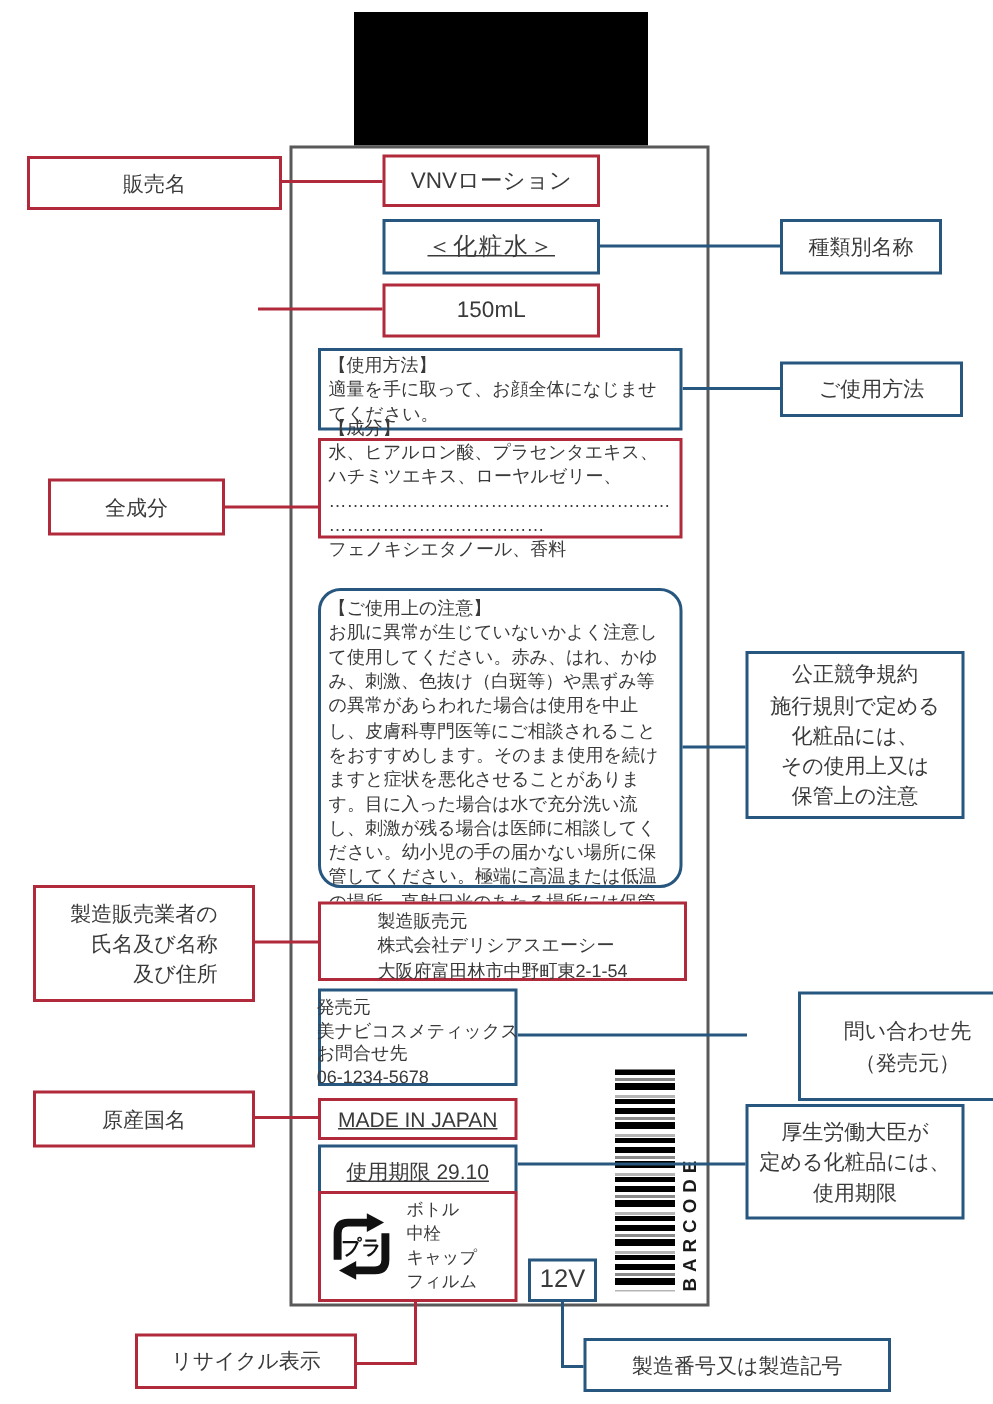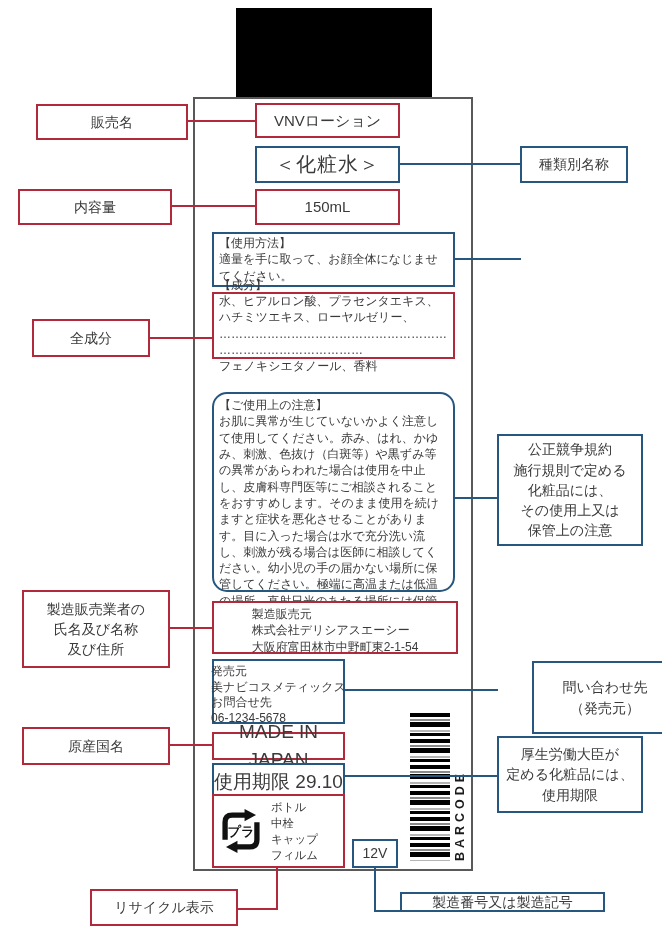--- a/index.html
+++ b/index.html
@@ -21,22 +21,22 @@
   }
   .box.red{border:2px solid var(--red);}
   .box.blue{border:2px solid var(--blue);}
   .callout{font-size:14px;}
   .multiline{white-space:pre-line;}
   .bodytext{
     display:block;text-align:left;font-size:12px;line-height:1.36;
     padding:3px 5px;
   }
   .center15{font-size:15px;}
-  .center17{font-size:20px;letter-spacing:1px;}
-  .small13{font-size:19px;}
+  .center17{font-size:16px;letter-spacing:1px;text-decoration:underline;}
+  .small13{font-size:14px;text-decoration:underline;}
   .recycle-wrap{display:flex;align-items:center;justify-content:flex-start;
     gap:7px;padding:4px 4px;}
   .recycle-lines{font-size:11.5px;line-height:1.4;text-align:left;}
   .barcode{
     display:flex;align-items:stretch;gap:3px;
   }
   .bars{
     width:40px;height:100%;
     background:repeating-linear-gradient(
       to bottom,
@@ -135,37 +135,37 @@
       <polygon points="30,1 30,15 43,8" fill="#111"></polygon>
       <polygon points="22,37 22,51 9,44" fill="#111"></polygon>
       <text x="26" y="32" font-size="15" font-weight="bold" text-anchor="middle" fill="#111">プラ</text>
     </svg>
     <span class="recycle-lines multiline">ボトル
 中栓
 キャップ
 フィルム</span>
   </div>
 
-  <div class="box blue" style="left:352px;top:839px;width:46px;height:29px;font-size:14px;">12V</div>
+  <div class="box blue" style="left:352px;top:839px;width:46px;height:29px;font-size:17px;">12V</div>
 
-  <div class="box red callout" style="left:18px;top:104px;width:152px;height:36px;margin-left:18px;">販売名</div>
-  <div class="box red callout" style="left:18px;top:189px;width:154px;height:36px;">内容量</div>
+  <div class="box red callout" style="left:18px;top:104px;width:170px;height:36px;">販売名</div>
   <div class="box red callout" style="left:32px;top:319px;width:118px;height:38px;">全成分</div>
-  <div class="box red callout multiline" style="left:22px;top:590px;width:148px;height:78px;">製造販売業者の
+  <div class="box red callout multiline" style="left:22px;top:590px;width:148px;height:78px;text-align:right;">製造販売業者の
 氏名及び名称
 及び住所</div>
   <div class="box red callout" style="left:22px;top:727px;width:148px;height:38px;">原産国名</div>
   <div class="box red callout" style="left:90px;top:889px;width:148px;height:37px;">リサイクル表示</div>
 
   <div class="box blue callout" style="left:520px;top:146px;width:108px;height:37px;">種類別名称</div>
+  <div class="box blue callout" style="left:520px;top:241px;width:122px;height:37px;">ご使用方法</div>
   <div class="box blue callout multiline" style="left:497px;top:434px;width:146px;height:112px;">公正競争規約
 施行規則で定める
 化粧品には、
 その使用上又は
 保管上の注意</div>
   <div class="box blue callout multiline" style="left:512px;top:661px;width:146px;height:73px;margin-left:20px;">問い合わせ先
 （発売元）</div>
   <div class="box blue callout multiline" style="left:497px;top:736px;width:146px;height:77px;">厚生労働大臣が
 定める化粧品には、
 使用期限</div>
-  <div class="box blue callout" style="left:400px;top:892px;width:205px;height:20px;">製造番号又は製造記号</div>
+  <div class="box blue callout" style="left:389px;top:892px;width:205px;height:36px;">製造番号又は製造記号</div>
 
 </div>
 
 </body></html>

